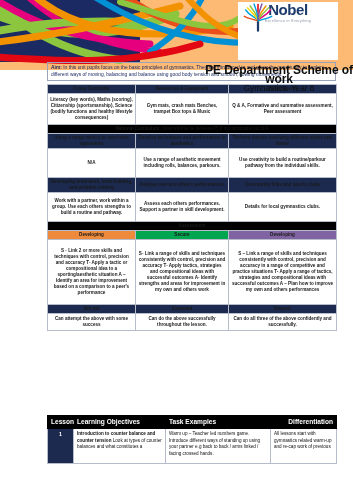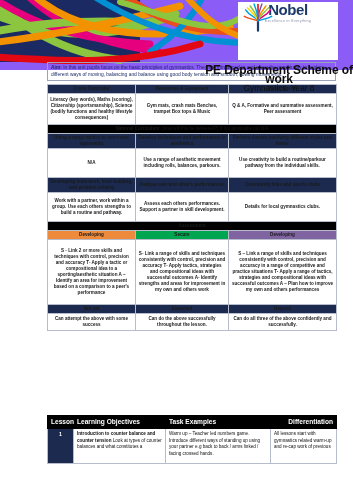--- a/index.html
+++ b/index.html
@@ -6,21 +6,21 @@
   body{
     width:353px;height:500px;
     background:#ffffff;
     font-family:"Liberation Sans", sans-serif;
     overflow:hidden;
     position:relative;
   }
   
   .banner{
     position:absolute;left:0;top:0;width:353px;height:70px;
-    overflow:hidden;background:#8b5cf6;
+    overflow:hidden;background:#fdba74;
   }
   .banner-navy{
     position:absolute;left:0;top:0;width:140px;height:62px;
     background:#1b2a63;
   }
   .banner svg{position:absolute;left:0;top:0;}
   .logo-box{
     position:absolute;left:238px;top:2px;width:100px;height:58px;
     display:flex;flex-direction:column;align-items:center;justify-content:flex-start;
     background:#ffffff;

